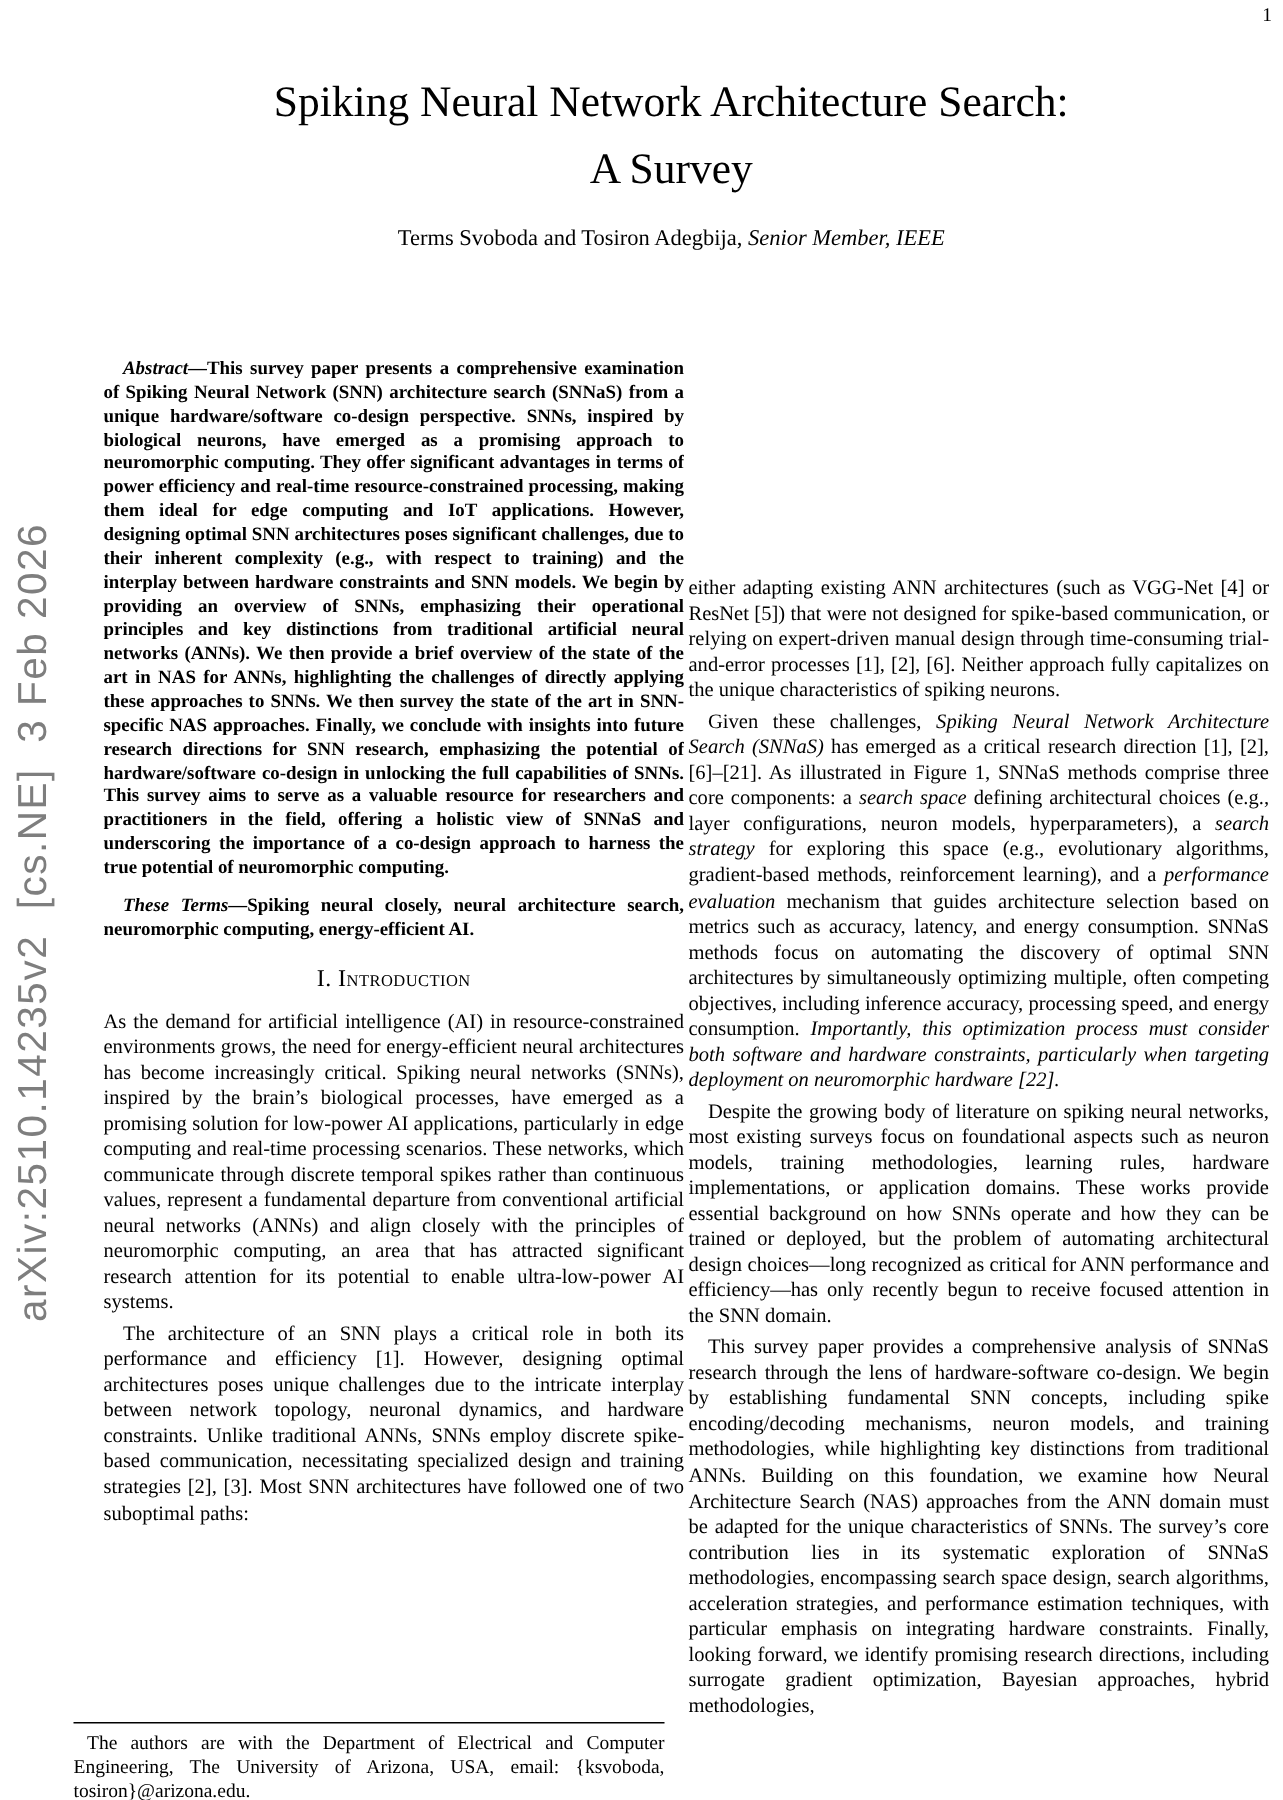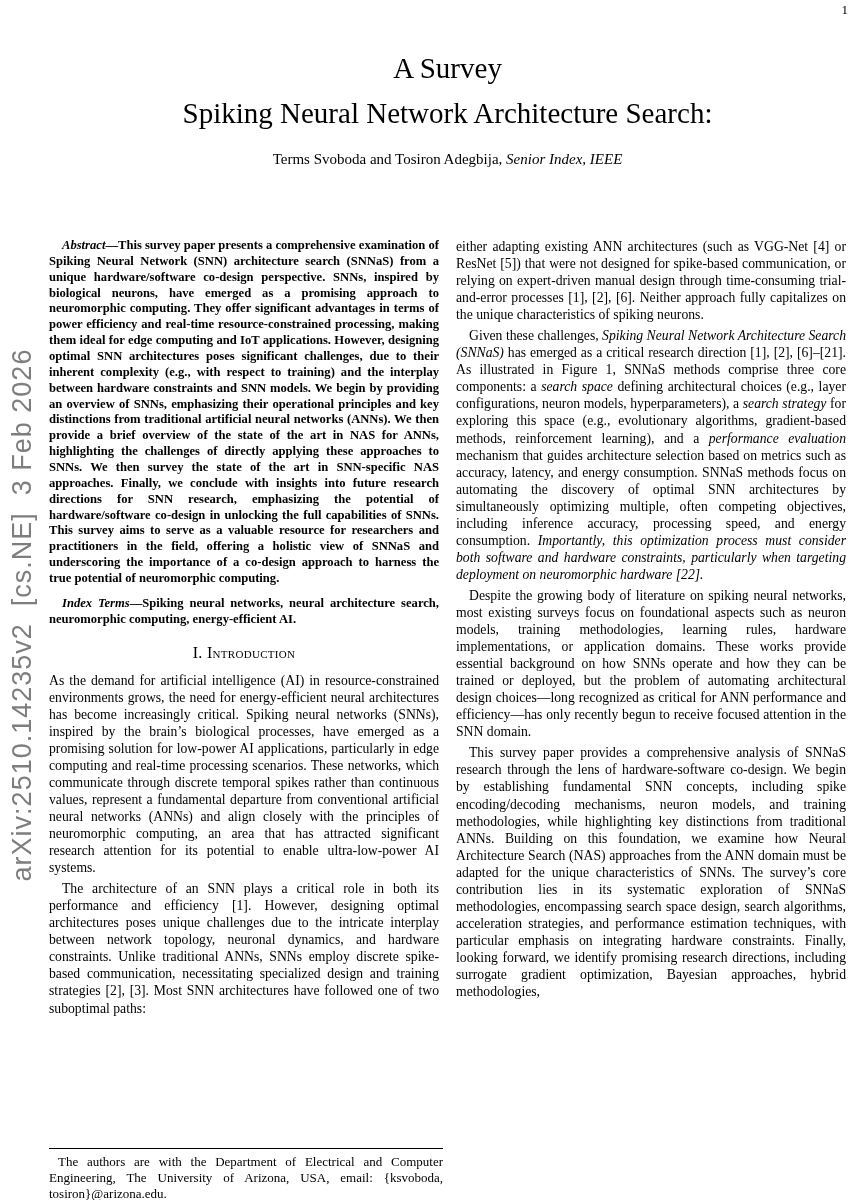--- a/index.html
+++ b/index.html
@@ -40,23 +40,24 @@
 
   .authors {
     margin-top: 15px;
     text-align: center;
     font-size: 15px;
   }
   .authors .it { font-style: italic; }
 
   .columns {
     display: flex;
-    gap: 17px;
+    gap: 3px;
     margin-top: 70px;
-    align-items: flex-start;
+    align-items: flex-end;
+    margin-left: 20px;
   }
   .col { width: 390px; }
   .col.left { height: 907px; overflow: hidden; }
 
   p.abstract, p.index-terms {
     font-size: 12.6px;
     line-height: 1.26;
     text-align: justify;
     text-indent: 13px;
     hyphens: auto;
@@ -106,34 +107,34 @@
 
 <div class="page">
 
   <div class="arxiv-watermark">arXiv:2510.14235v2  [cs.NE]  3 Feb 2026</div>
 
   <div class="page-number">1</div>
 
   <div class="content">
 
     <h1 class="title">
+      <div>Spiking Neural Network Architecture Search:</div>
       <div>A Survey</div>
-      <div>Spiking Neural Network Architecture Search:</div>
     </h1>
 
     <div class="authors">
-      <span>Terms Svoboda and Tosiron Adegbija, </span><span class="it">Senior Index, IEEE</span>
+      <span>Terms Svoboda and Tosiron Adegbija, </span><span class="it">Senior Member, IEEE</span>
     </div>
 
     <div class="columns">
 
       <div class="col left">
         <p class="abstract"><span class="seg-b seg-i">Abstract</span><span class="seg-b">—This survey paper presents a comprehensive examination of Spiking Neural Network (SNN) architecture search (SNNaS) from a unique hardware/software co-design perspective. SNNs, inspired by biological neurons, have emerged as a promising approach to neuromorphic computing. They offer significant advantages in terms of power efficiency and real-time resource-constrained processing, making them ideal for edge computing and IoT applications. However, designing optimal SNN architectures poses significant challenges, due to their inherent complexity (e.g., with respect to training) and the interplay between hardware constraints and SNN models. We begin by providing an overview of SNNs, emphasizing their operational principles and key distinctions from traditional artificial neural networks (ANNs). We then provide a brief overview of the state of the art in NAS for ANNs, highlighting the challenges of directly applying these approaches to SNNs. We then survey the state of the art in SNN-specific NAS approaches. Finally, we conclude with insights into future research directions for SNN research, emphasizing the potential of hardware/software co-design in unlocking the full capabilities of SNNs. This survey aims to serve as a valuable resource for researchers and practitioners in the field, offering a holistic view of SNNaS and underscoring the importance of a co-design approach to harness the true potential of neuromorphic computing.</span></p>
 
-        <p class="index-terms"><span class="seg-b seg-i">Index Terms</span><span class="seg-b">—Spiking neural networks, neural architecture search, neuromorphic computing, energy-efficient AI.</span></p>
+        <p class="index-terms"><span class="seg-b seg-i">These Terms</span><span class="seg-b">—Spiking neural closely, neural architecture search, neuromorphic computing, energy-efficient AI.</span></p>
 
         <h2 class="section-heading">I. Introduction</h2>
 
         <p class="body-par noindent">As the demand for artificial intelligence (AI) in resource-constrained environments grows, the need for energy-efficient neural architectures has become increasingly critical. Spiking neural networks (SNNs), inspired by the brain’s biological processes, have emerged as a promising solution for low-power AI applications, particularly in edge computing and real-time processing scenarios. These networks, which communicate through discrete temporal spikes rather than continuous values, represent a fundamental departure from conventional artificial neural networks (ANNs) and align closely with the principles of neuromorphic computing, an area that has attracted significant research attention for its potential to enable ultra-low-power AI systems.</p>
 
         <p class="body-par">The architecture of an SNN plays a critical role in both its performance and efficiency [1]. However, designing optimal architectures poses unique challenges due to the intricate interplay between network topology, neuronal dynamics, and hardware constraints. Unlike traditional ANNs, SNNs employ discrete spike-based communication, necessitating specialized design and training strategies [2], [3]. Most SNN architectures have followed one of two suboptimal paths:</p>
       </div>
 
       <div class="col right">
         <p class="body-par noindent">either adapting existing ANN architectures (such as VGG-Net [4] or ResNet [5]) that were not designed for spike-based communication, or relying on expert-driven manual design through time-consuming trial-and-error processes [1], [2], [6]. Neither approach fully capitalizes on the unique characteristics of spiking neurons.</p>

